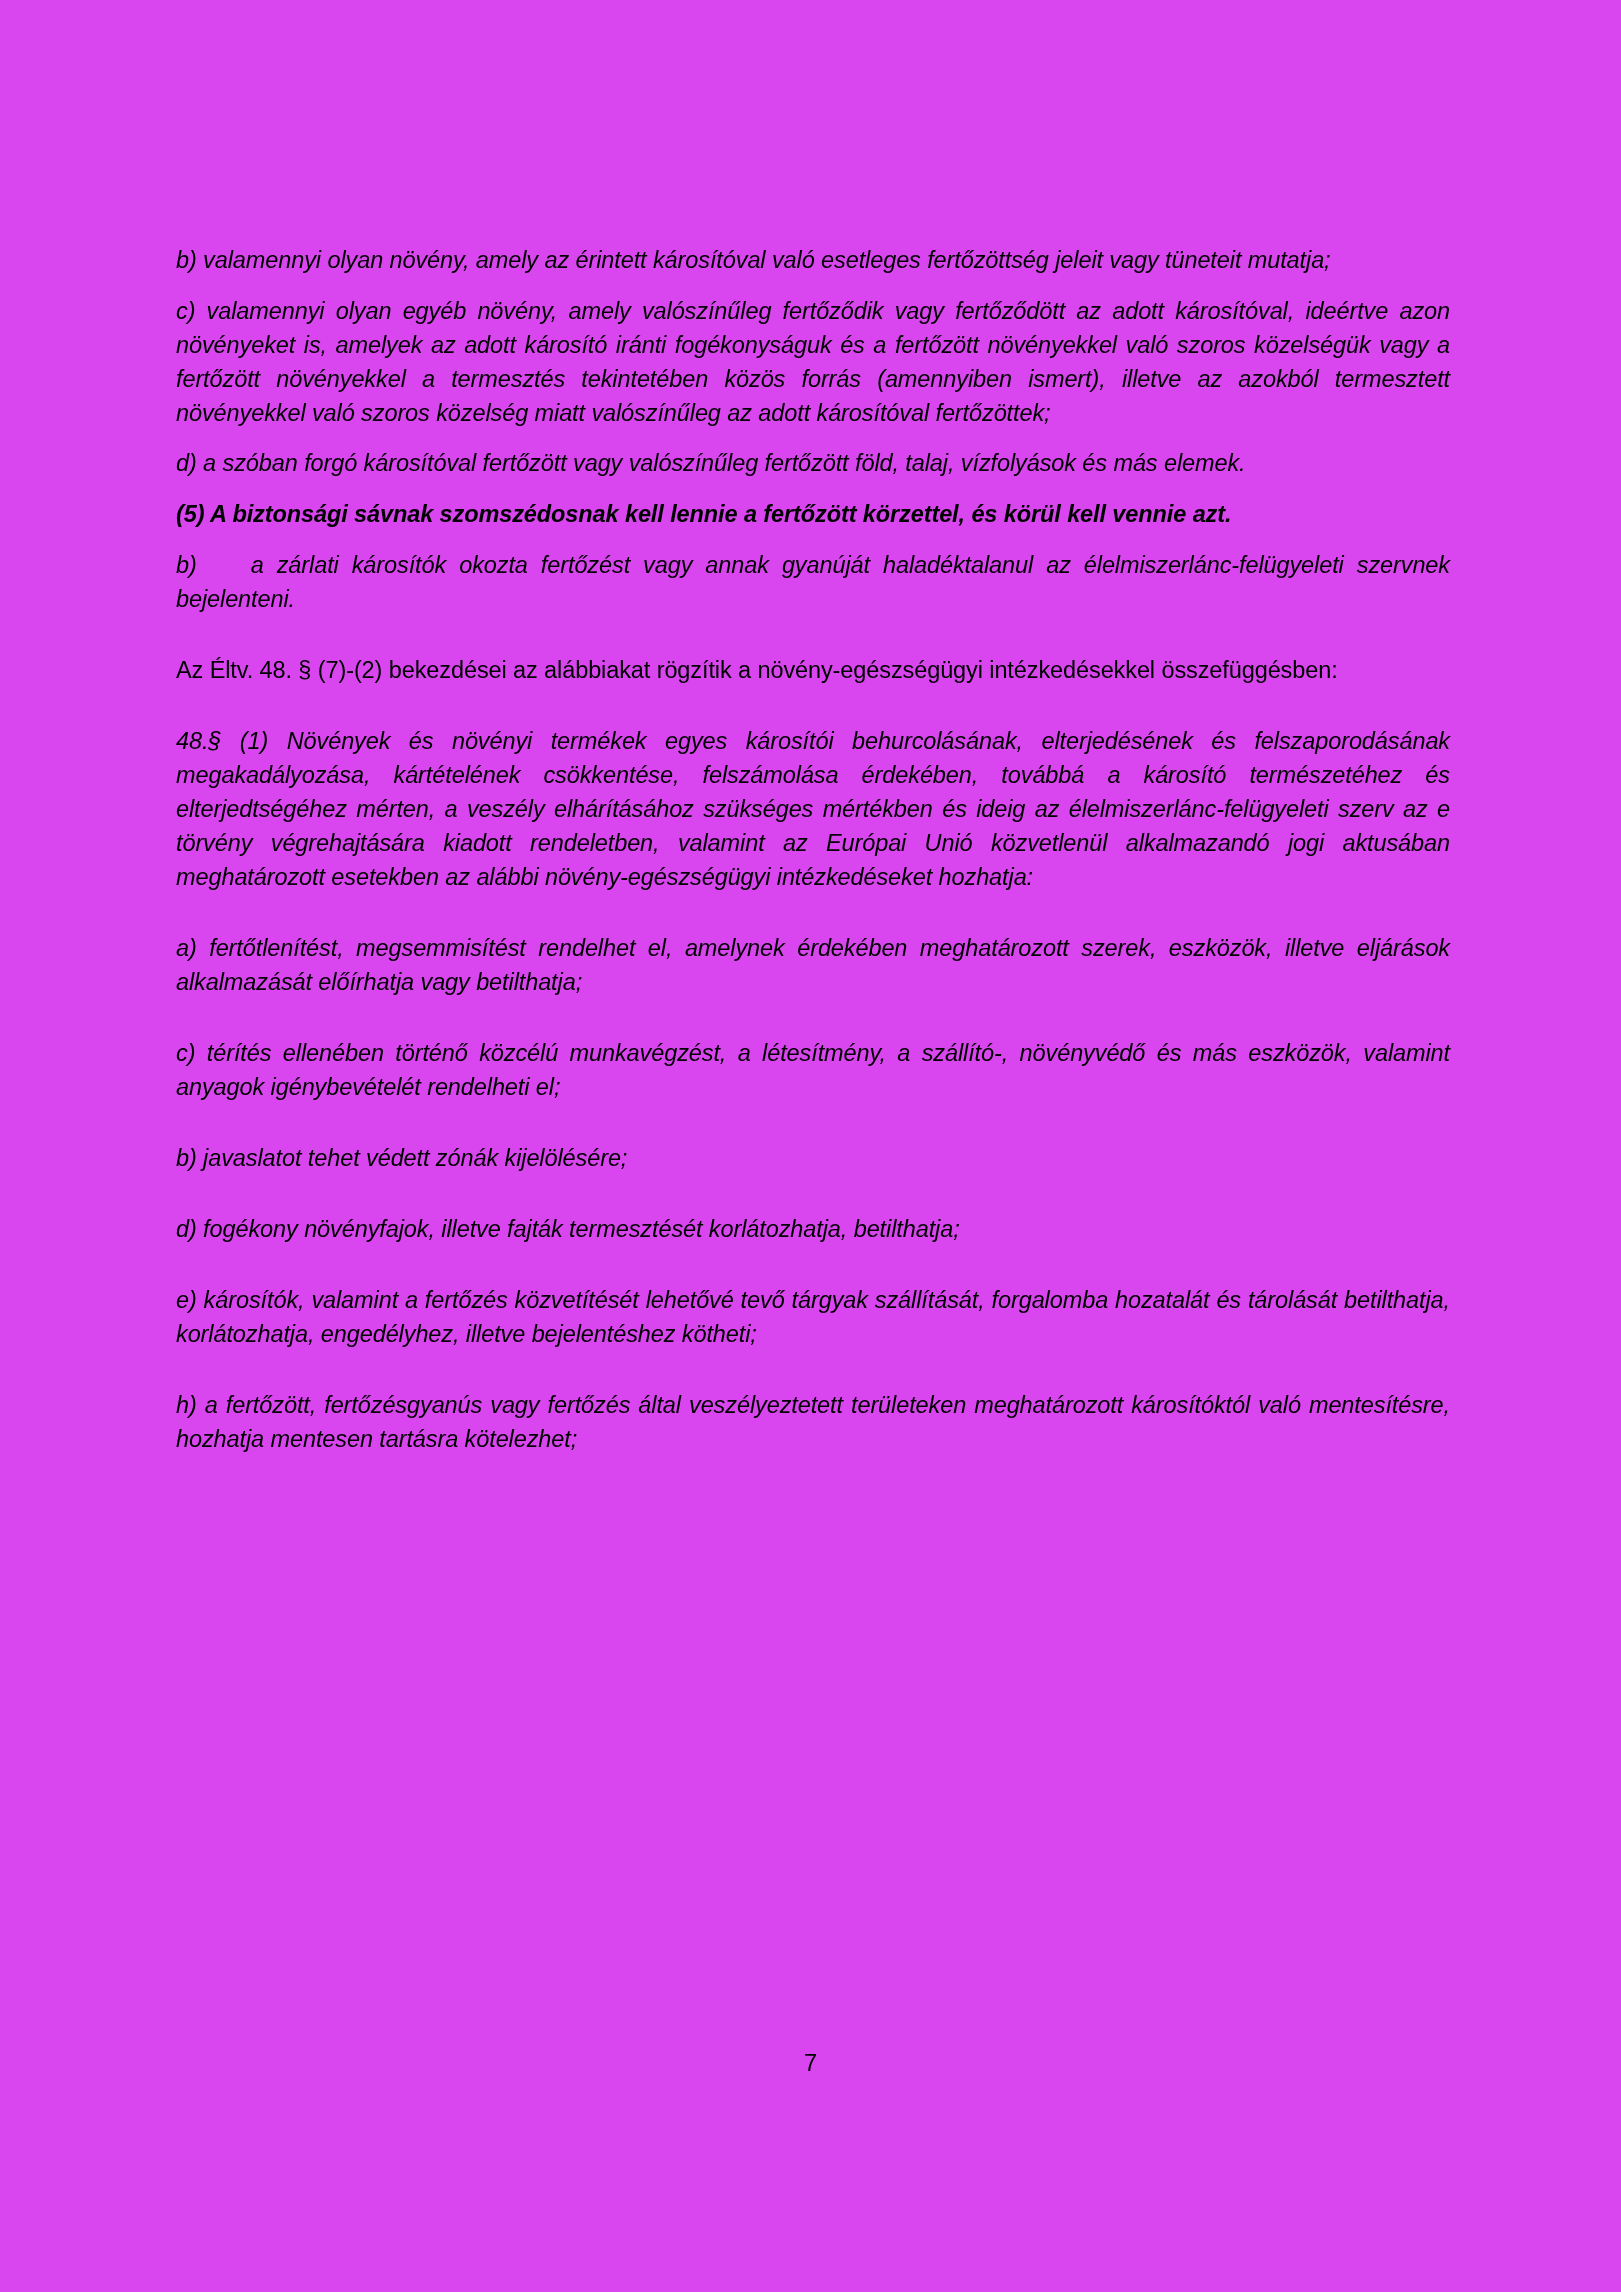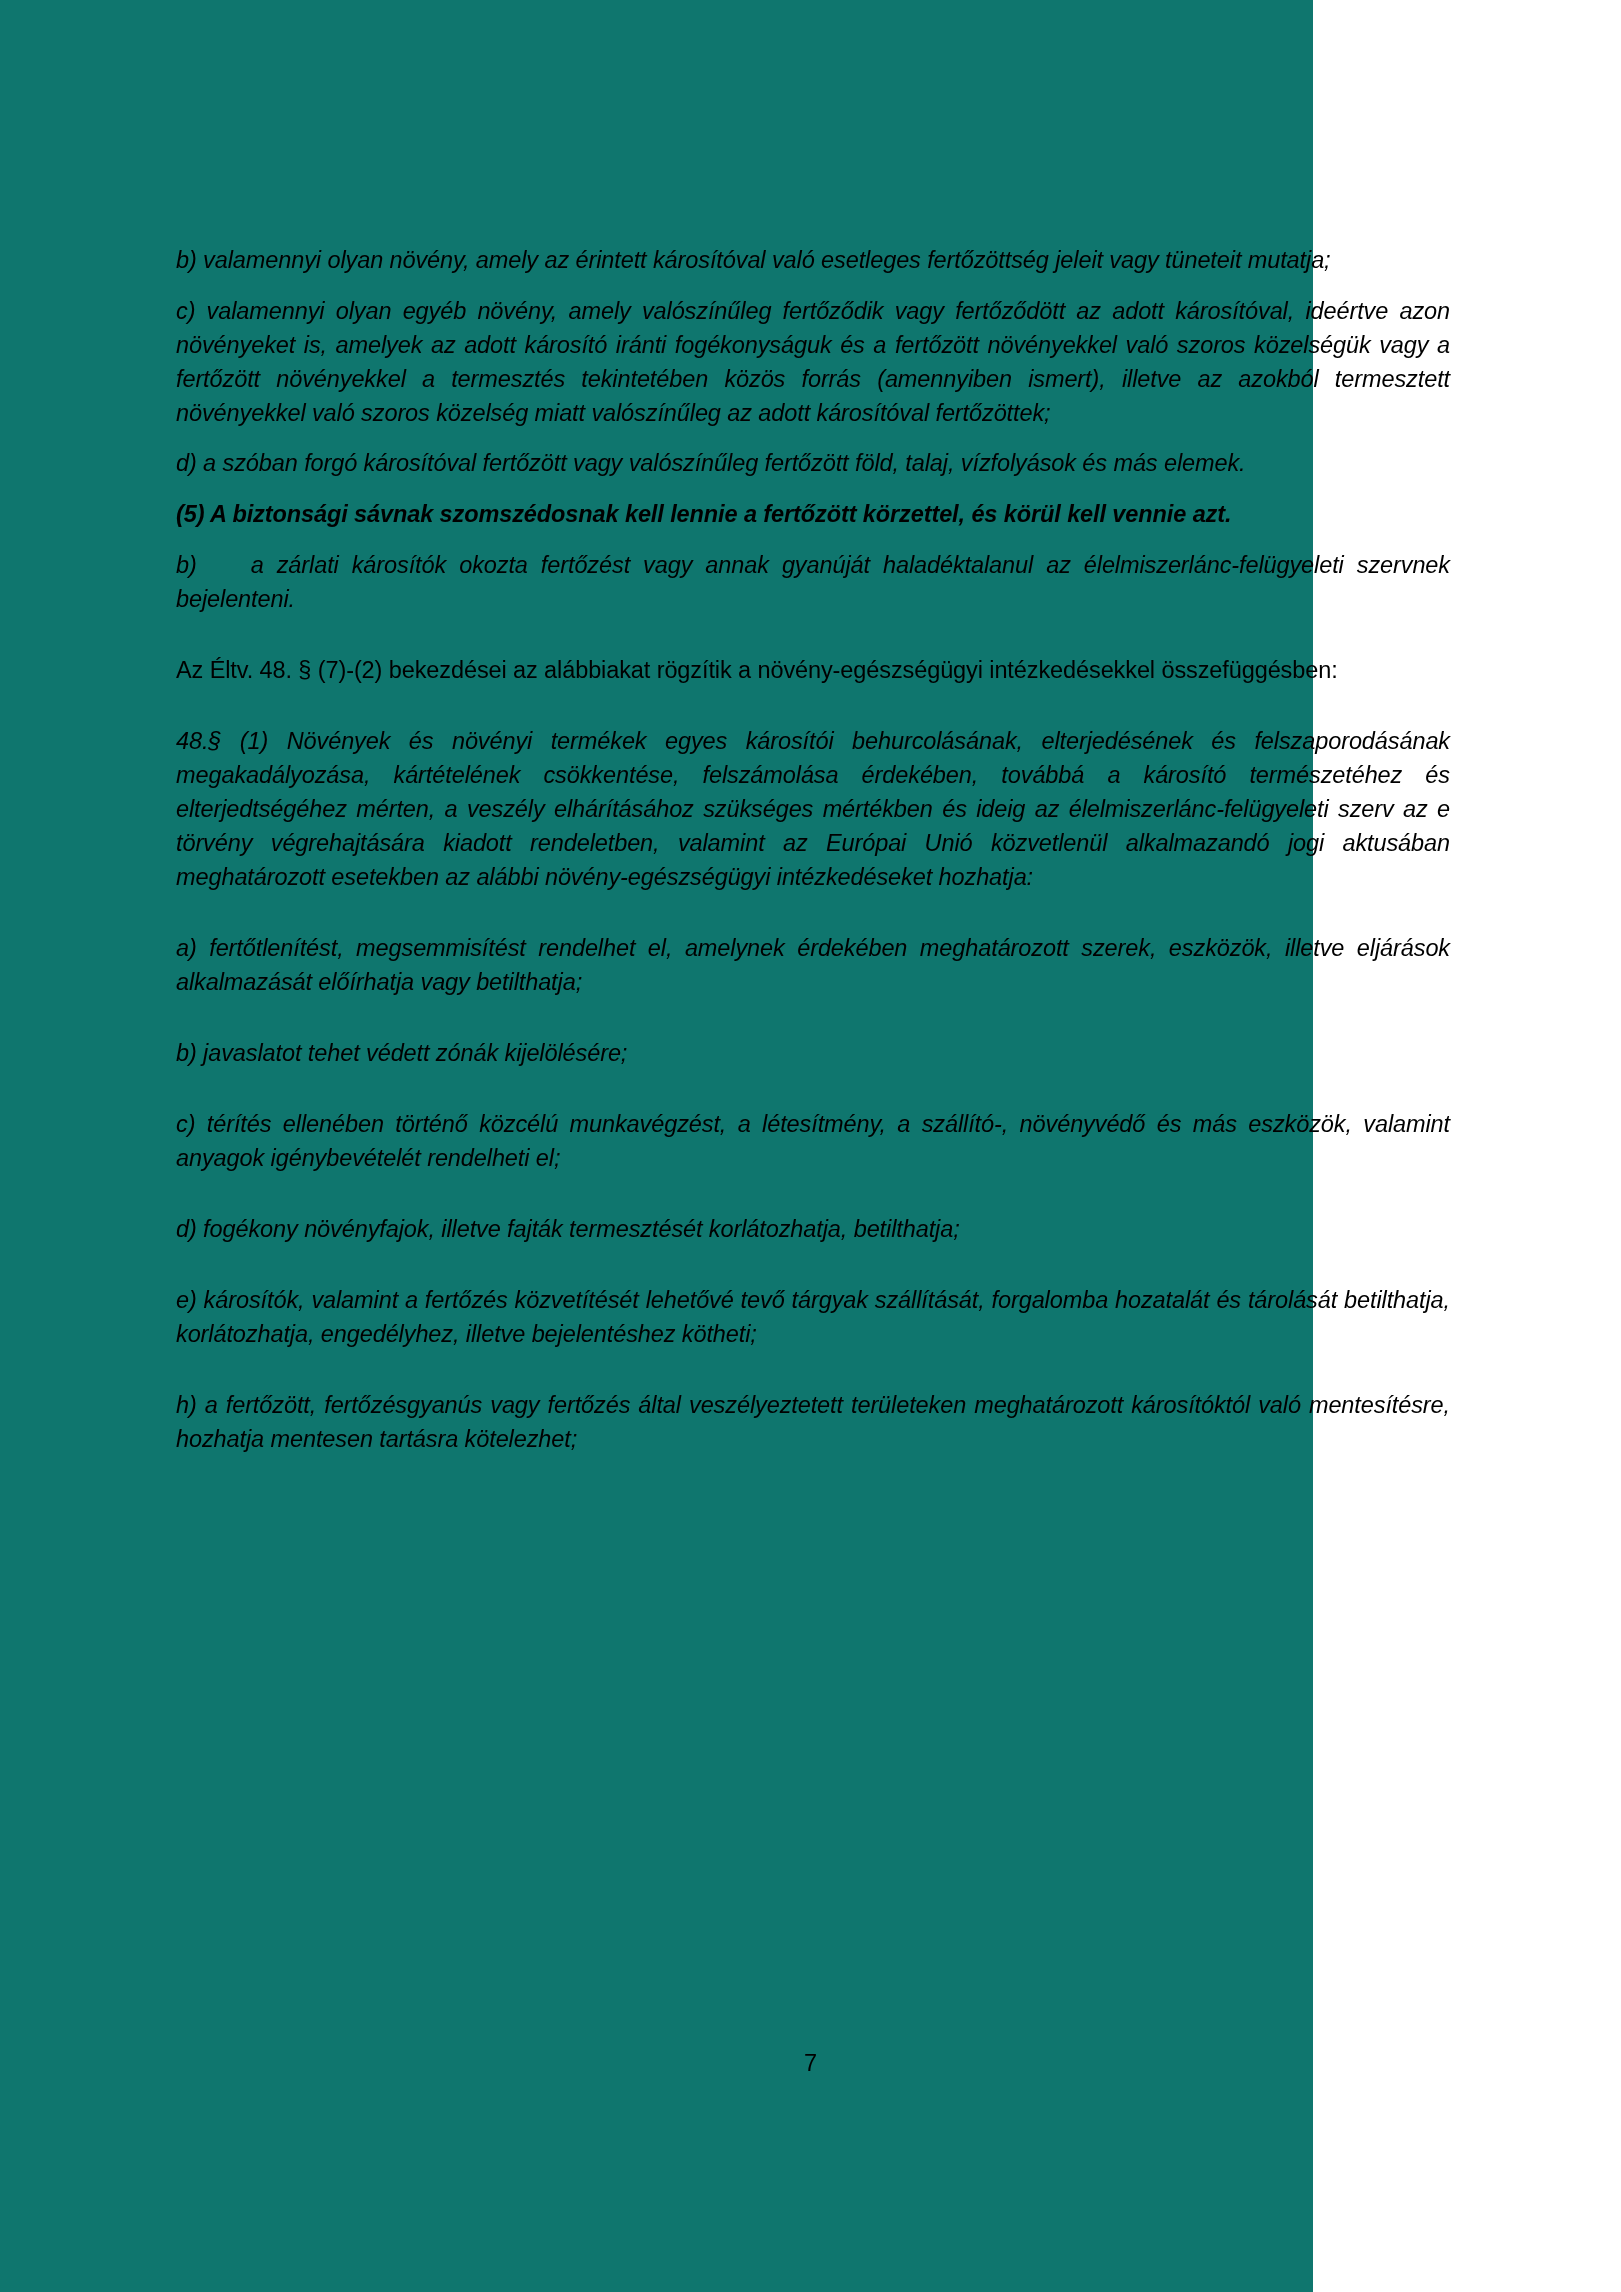--- a/index.html
+++ b/index.html
@@ -6,23 +6,23 @@
   body {
     width: 1621px;
     height: 2293px;
     background: #ffffff;
     font-family: "Liberation Sans", sans-serif;
     color: #000000;
     overflow: hidden;
   }
   .page {
     position: relative;
-    width: 1313px;
+    width: 1621px;
     height: 2293px;
-    background: #0f766e;
+    background: #d946ef;
   }
   .content {
     position: absolute;
     top: 243px;
     left: 176px;
     width: 1274px;
     font-size: 23.5px;
     line-height: 34px;
     letter-spacing: -0.1px;
   }
@@ -63,23 +63,23 @@
 
 
     <p class="para it mblg"><span>b)</span><span class="tab"></span><span>a zárlati károsítók okozta fertőzést vagy annak gyanúját haladéktalanul az élelmiszerlánc-felügyeleti szervnek bejelenteni.</span></p>
 
     <p class="para rg mblg">Az Éltv. 48. § (7)-(2) bekezdései az alábbiakat rögzítik a növény-egészségügyi intézkedésekkel összefüggésben:</p>
 
     <p class="para it mblg">48.§ (1) Növények és növényi termékek egyes károsítói behurcolásának, elterjedésének és felszaporodásának megakadályozása, kártételének csökkentése, felszámolása érdekében, továbbá a károsító természetéhez és elterjedtségéhez mérten, a veszély elhárításához szükséges mértékben és ideig az élelmiszerlánc-felügyeleti szerv az e törvény végrehajtására kiadott rendeletben, valamint az Európai Unió közvetlenül alkalmazandó jogi aktusában meghatározott esetekben az alábbi növény-egészségügyi intézkedéseket hozhatja:</p>
 
     <p class="para it mblg">a) fertőtlenítést, megsemmisítést rendelhet el, amelynek érdekében meghatározott szerek, eszközök, illetve eljárások alkalmazását előírhatja vagy betilthatja;</p>
 
+    <p class="para it mblg">c) térítés ellenében történő közcélú munkavégzést, a létesítmény, a szállító-, növényvédő és más eszközök, valamint anyagok igénybevételét rendelheti el;</p>
+
     <p class="para it mblg">b) javaslatot tehet védett zónák kijelölésére;</p>
-
-    <p class="para it mblg">c) térítés ellenében történő közcélú munkavégzést, a létesítmény, a szállító-, növényvédő és más eszközök, valamint anyagok igénybevételét rendelheti el;</p>
 
     <p class="para it mblg">d) fogékony növényfajok, illetve fajták termesztését korlátozhatja, betilthatja;</p>
 
     <p class="para it mblg">e) károsítók, valamint a fertőzés közvetítését lehetővé tevő tárgyak szállítását, forgalomba hozatalát és tárolását betilthatja, korlátozhatja, engedélyhez, illetve bejelentéshez kötheti;</p>
 
 
 
     <p class="para it mb0">h) a fertőzött, fertőzésgyanús vagy fertőzés által veszélyeztetett területeken meghatározott károsítóktól való mentesítésre, hozhatja mentesen tartásra kötelezhet;</p>
 
   </section>

